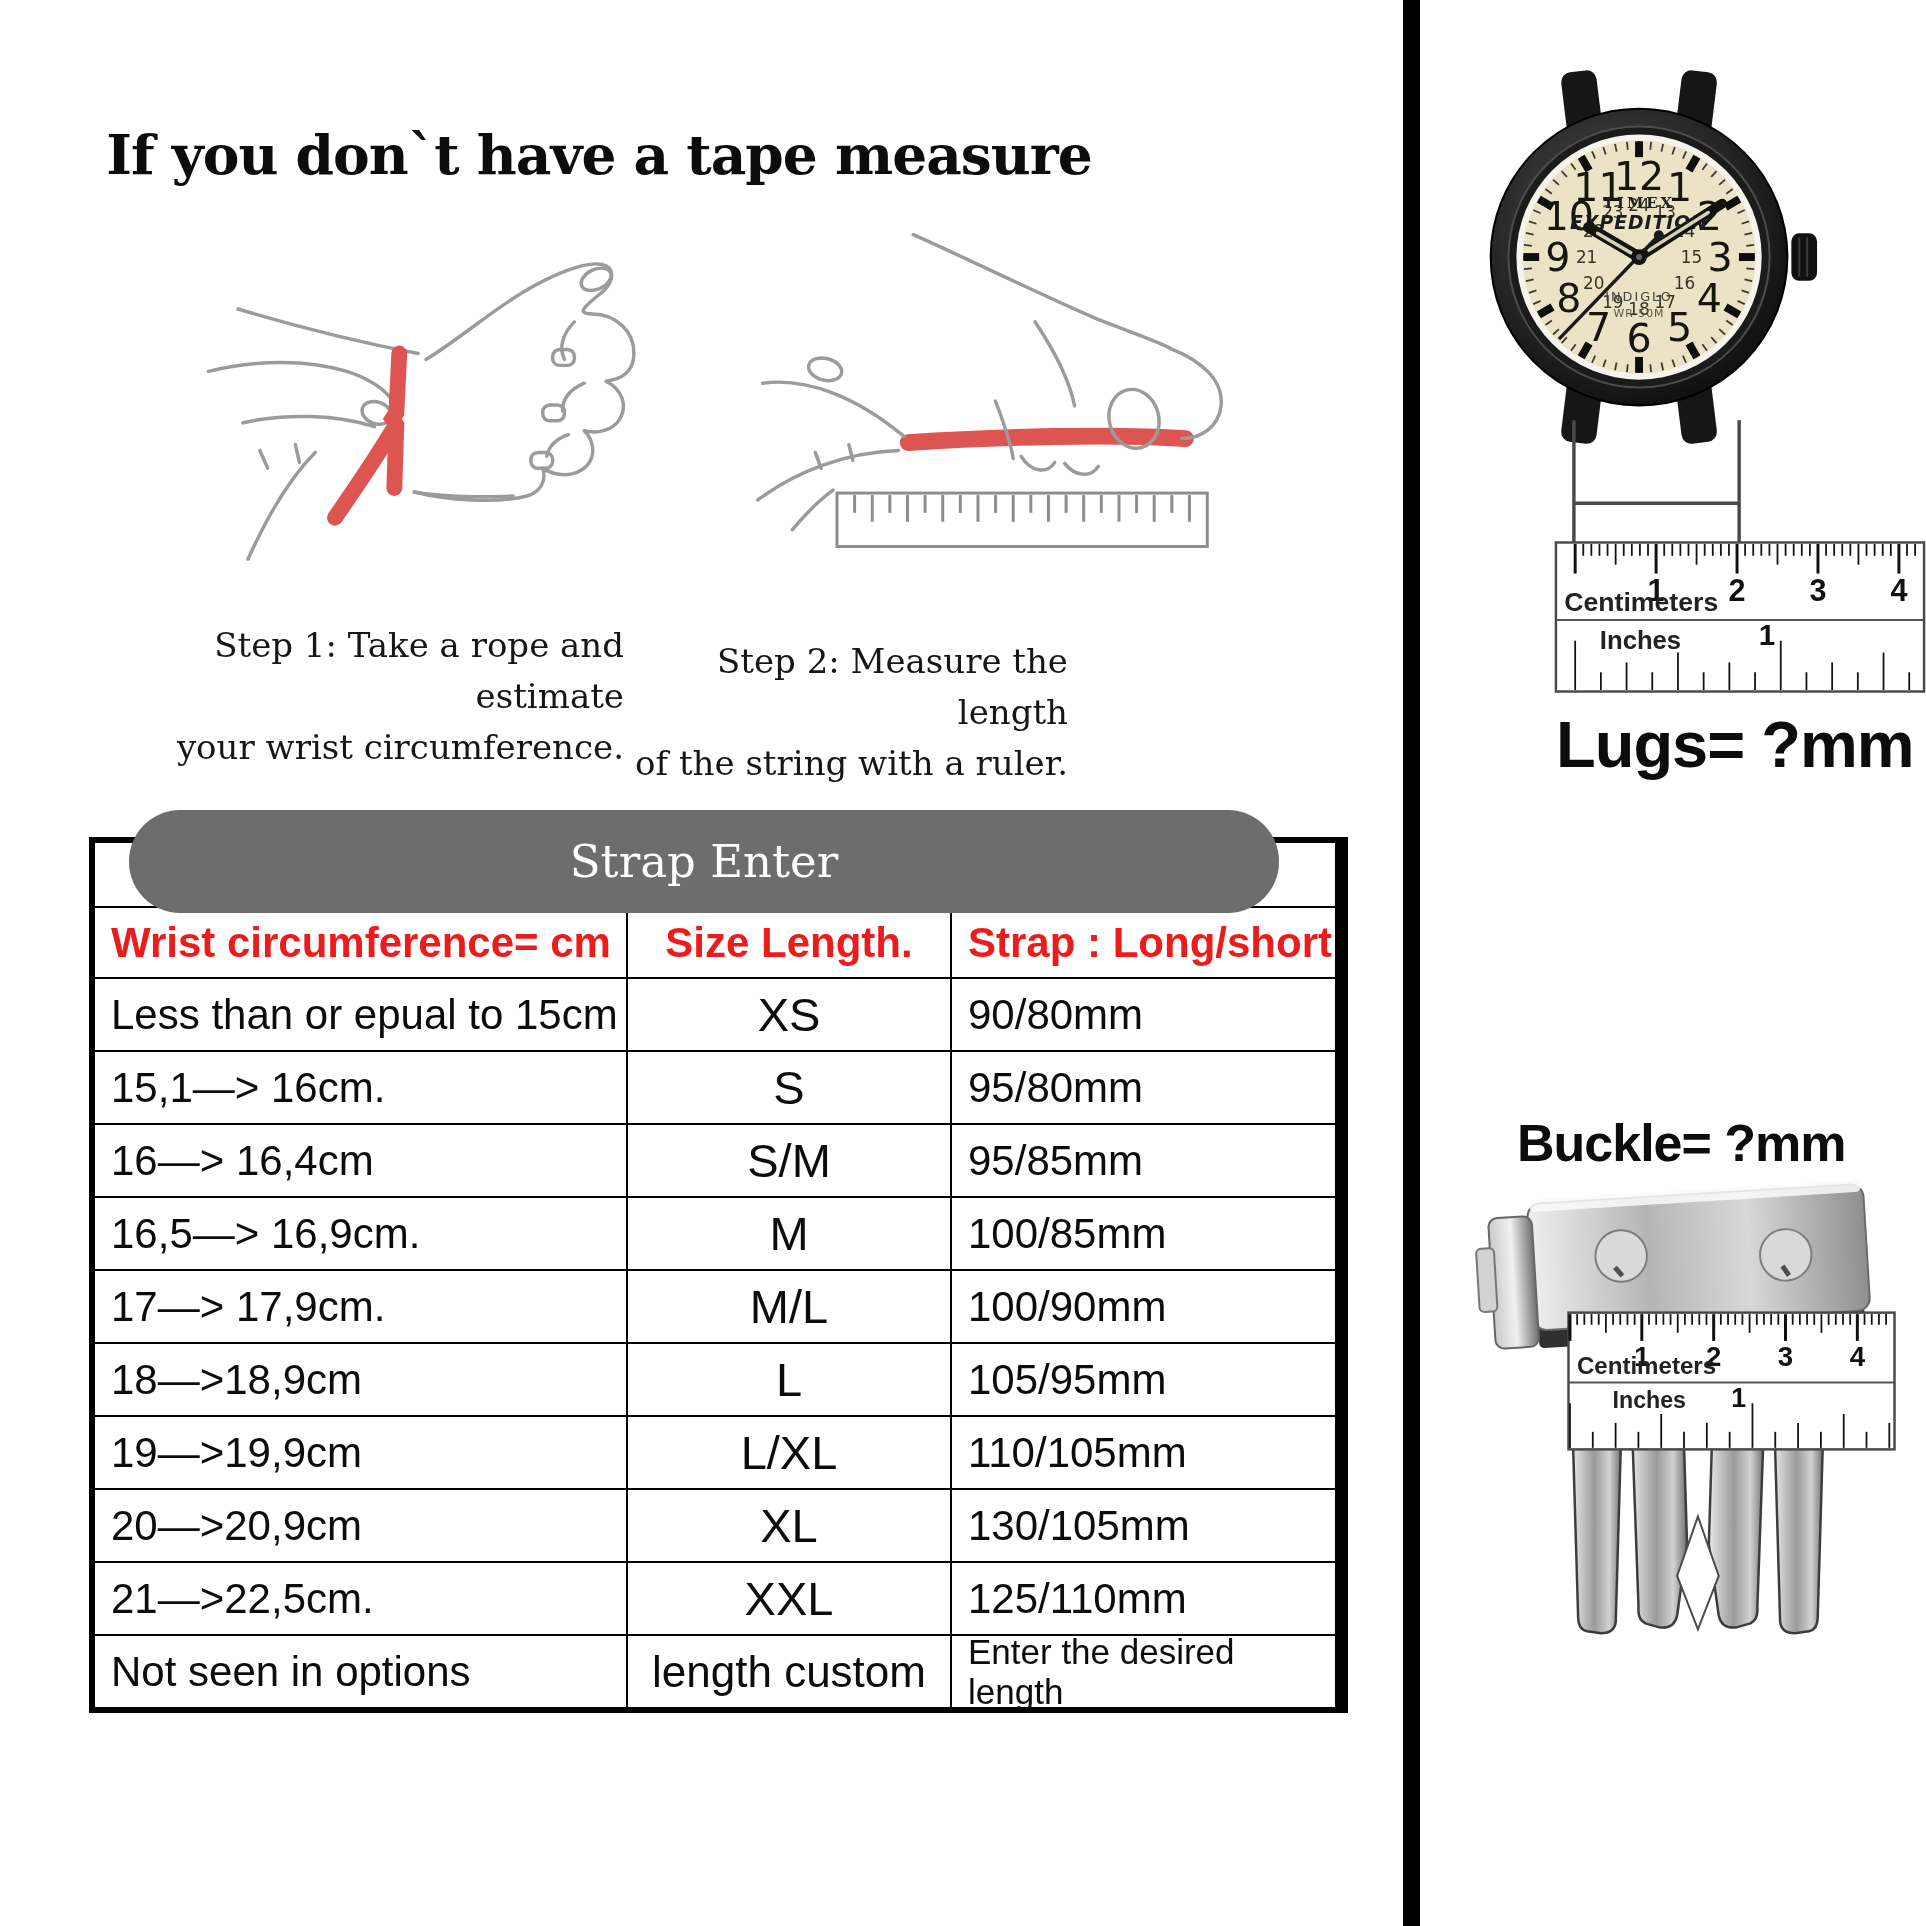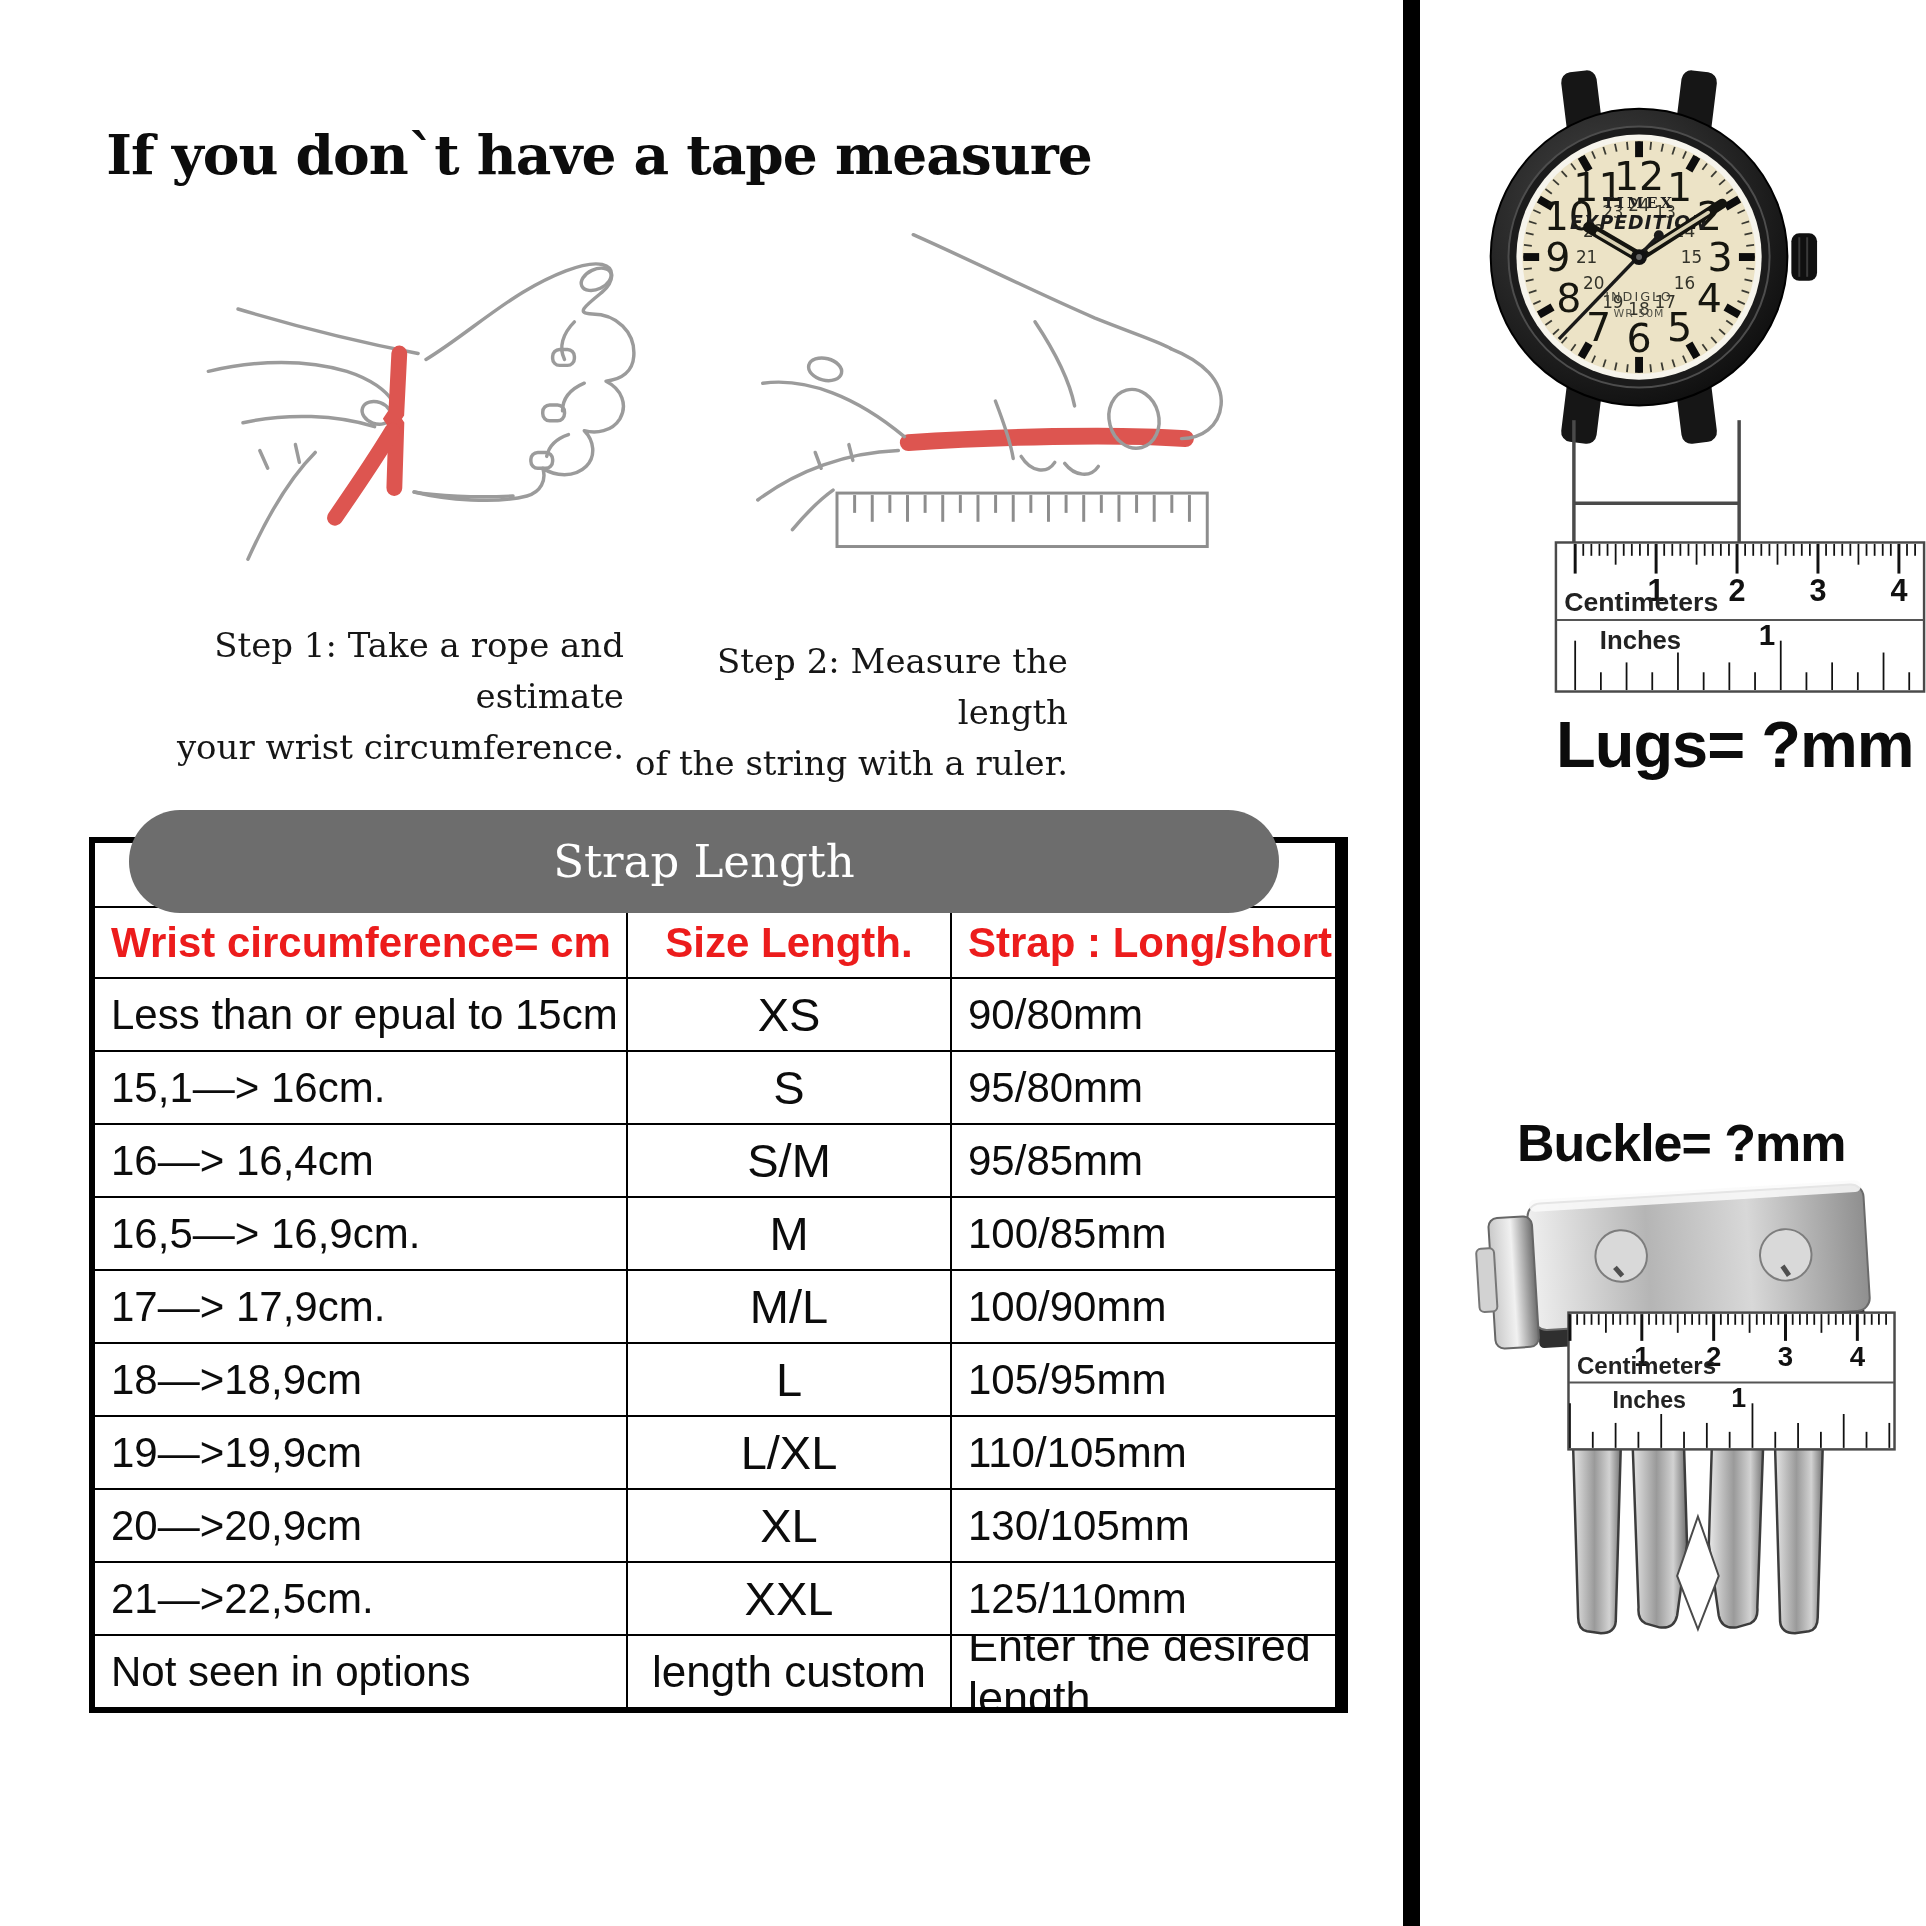--- a/index.html
+++ b/index.html
@@ -18,21 +18,21 @@
   
   #strap-table{left:89px;top:837px;width:1259px;background:#000;
                display:grid;grid-template-columns:531px 322px 383px;gap:2px;padding:6px;
                box-sizing:border-box;}
   #strap-table .cell{background:#fff;display:flex;align-items:center;font-size:42px;overflow:hidden;}
   #strap-table .left{padding-left:16px;}
   #strap-table .mid{justify-content:center;font-size:47px;}
   #strap-table .hdr{color:#ec1c1c;font-weight:700;font-size:42px;}
   #strap-table .spacer{grid-column:1/-1;background:#fff;}
   #strap-table .mid-small{font-size:44px;}
-  #strap-table .txt-small{font-size:45px;}
+  #strap-table .txt-small{font-size:35px;}
 
   #strap-pill{left:129px;top:810px;width:1150px;height:103px;border-radius:51px;background:#6d6d6d;
               color:#ffffff;font-family:"DejaVu Serif",serif;font-size:45px;
               display:flex;align-items:center;justify-content:center;}
 
   
   #divider{left:1403px;top:0;width:17px;height:1927px;background:#000000;}
   #lugs-label{left:1556px;top:707px;font-size:65px;font-weight:700;letter-spacing:-1px;}
   #buckle-label{left:1517px;top:1113px;font-size:52px;font-weight:700;letter-spacing:-1px;}
   svg text{user-select:none;}
@@ -162,21 +162,21 @@
       <div class="cell left">20—&gt;20,9cm</div>
       <div class="cell mid">XL</div>
       <div class="cell left">130/105mm</div>
       <div class="cell left">21—&gt;22,5cm.</div>
       <div class="cell mid">XXL</div>
       <div class="cell left">125/110mm</div>
       <div class="cell left">Not seen in options</div>
       <div class="cell mid mid-small">length custom</div>
       <div class="cell left txt-small">Enter the desired length</div>
     </div>
-  <div id="strap-pill" class="abs">Strap Length</div>
+  <div id="strap-pill" class="abs">Strap Enter</div>
 
   <div id="divider" class="abs"></div>
 
   <svg id="watch" class="abs" style="left:1463px;top:57px" width="360" height="408" viewBox="0 0 364 412">
     <defs>
       <radialGradient id="caseGrad" cx="40%" cy="35%" r="75%">
         <stop offset="0%" stop-color="#4a4a4a"></stop>
           <stop offset="70%" stop-color="#1d1d1d"></stop>
           <stop offset="100%" stop-color="#0a0a0a"></stop>
       </radialGradient>

